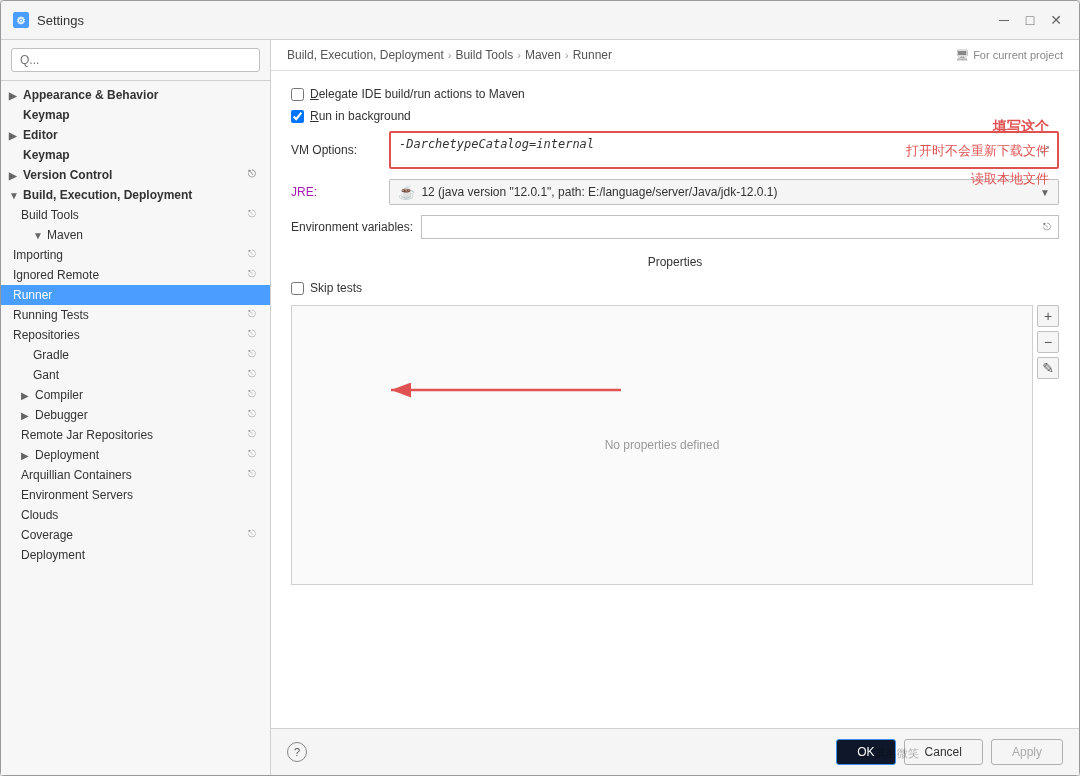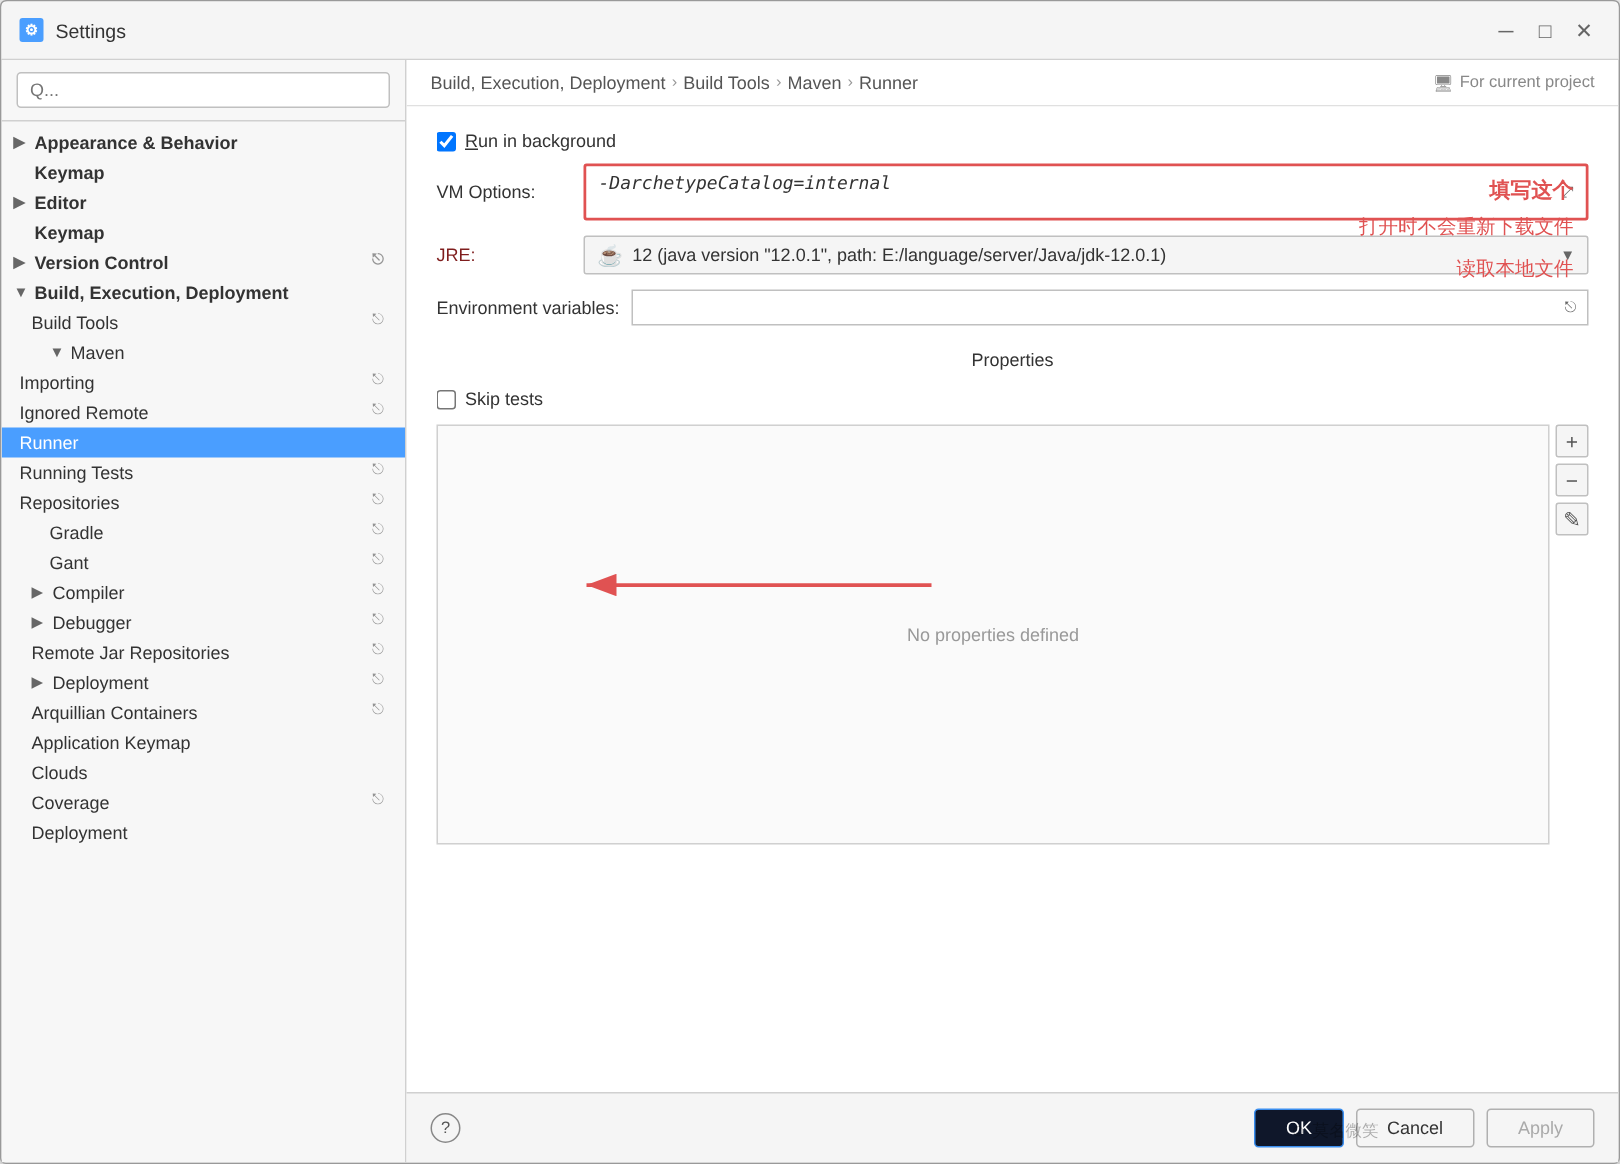--- a/index.html
+++ b/index.html
@@ -249,21 +249,21 @@
     
     .jre-row {
       display: flex;
       align-items: center;
       margin-bottom: 10px;
       gap: 8px;
     }
     
     .jre-label {
       font-size: 12px;
-      color: #7f1d1d;
+      color: #a21caf;
       min-width: 90px;
     }
     
     .jre-select {
       flex: 1;
       padding: 4px 8px;
       border: 1px solid #c0c0c0;
       background: #f5f5f5;
       font-size: 12px;
       display: flex;
@@ -562,21 +562,21 @@
         <div class="tree-item level-1">
           <span class="expand-arrow">▶</span>
           <span>Deployment</span>
           <span class="ext-icon">⎋</span>
         </div>
         <div class="tree-item level-1">
           <span>Arquillian Containers</span>
           <span class="ext-icon">⎋</span>
         </div>
         <div class="tree-item level-1">
-          <span>Application Keymap</span>
+          <span>Environment Servers</span>
         </div>
         <div class="tree-item level-1">
           <span>Clouds</span>
         </div>
         <div class="tree-item level-1">
           <span>Coverage</span>
           <span class="ext-icon">⎋</span>
         </div>
         <div class="tree-item level-1">
           <span>Deployment</span>
@@ -599,20 +599,26 @@
             <span>Runner</span>
           </div>
           <div class="for-current-project">
             <span>🖥</span>
             <span>For current project</span>
           </div>
         </div>
 
         <div class="settings-panel">
 
+          <div class="checkbox-row">
+            <input type="checkbox" style="">
+            <label class="checkbox-label">
+              <span class="underline">D</span><span>elegate IDE build/run actions to Maven</span>
+            </label>
+          </div>
 
           <div class="checkbox-row">
             <input type="checkbox" checked="" style="">
             <label class="checkbox-label">
               <span class="underline">R</span><span>un in background</span>
             </label>
           </div>
 
           <div class="vm-options-row">
             <span class="vm-label">VM Options:</span>

